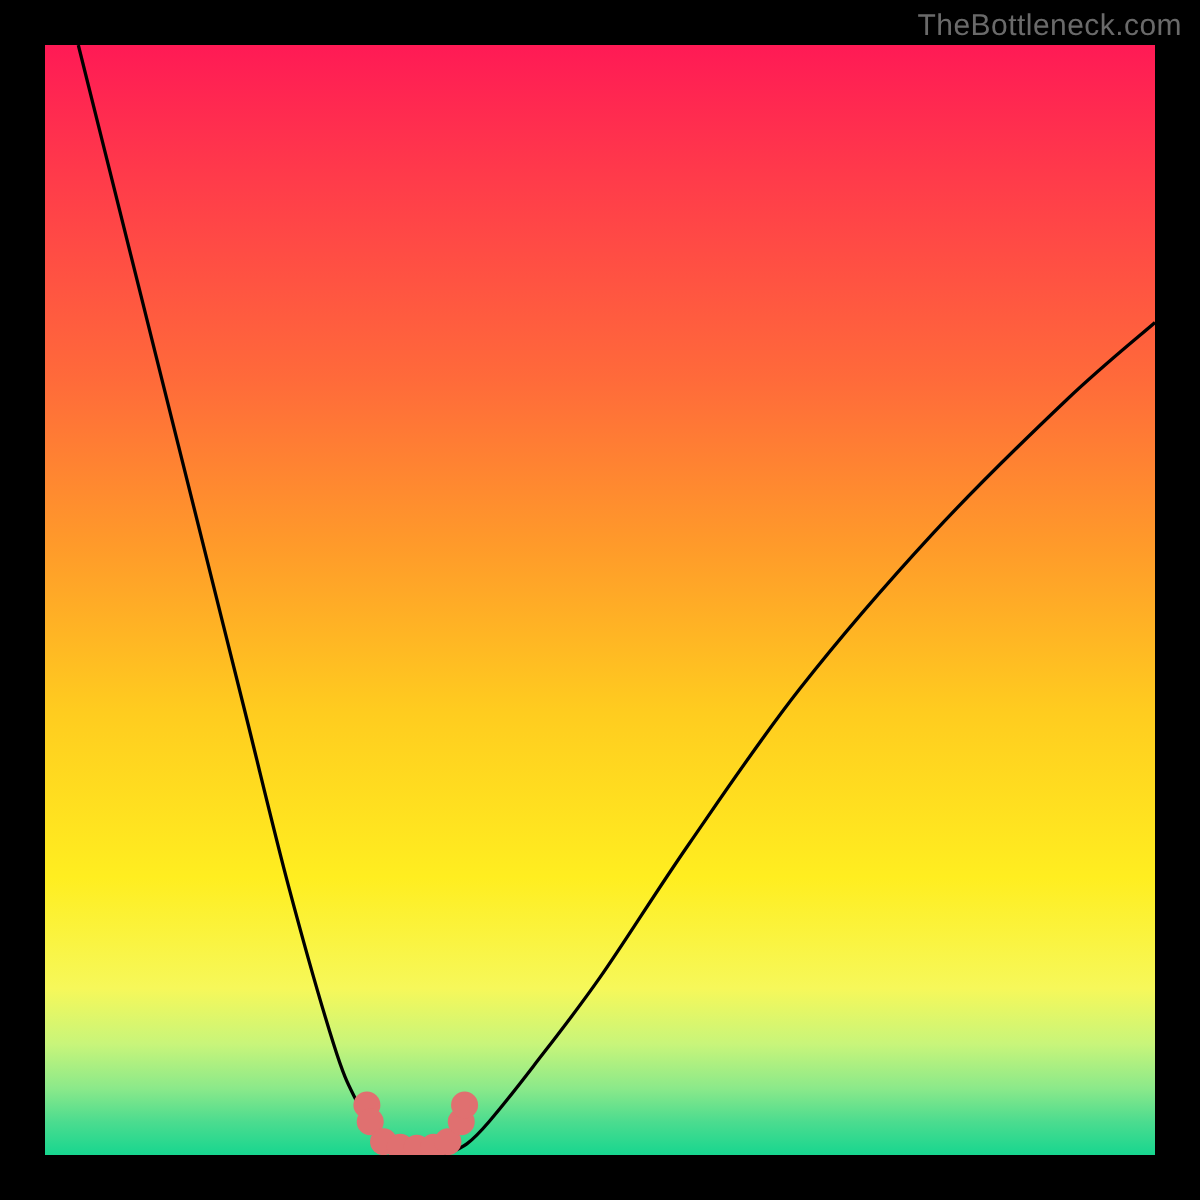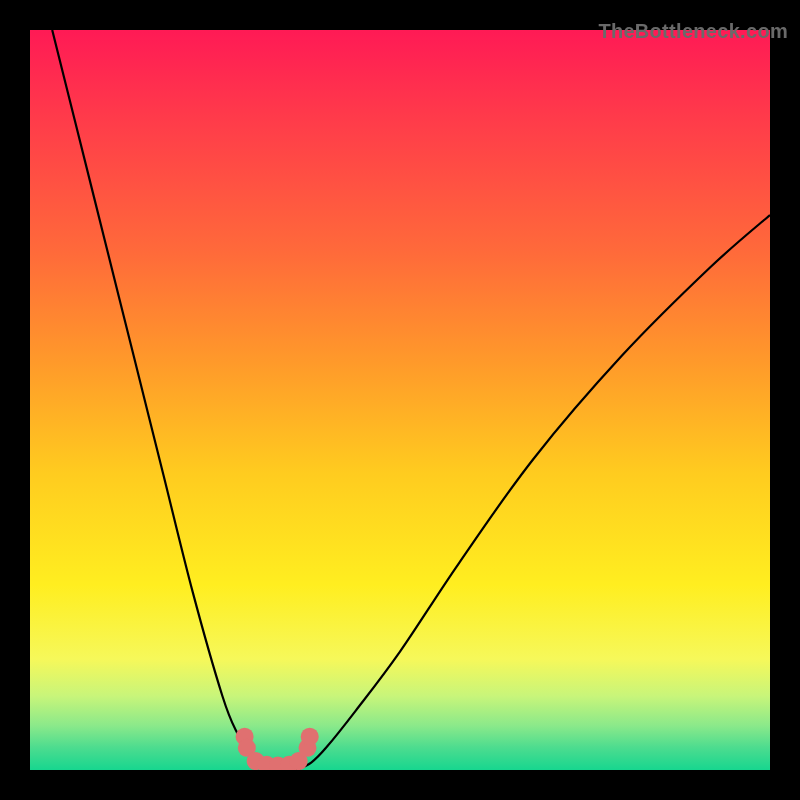--- a/index.html
+++ b/index.html
@@ -32,25 +32,25 @@
       #ffee20 75%,
       #f6f85a 85%,
       #c8f57a 90%,
       #8be98a 94%,
       #4cdc8f 97%,
       #17d68f 100%
     );
   }
   .watermark {
     position: absolute;
-    top: 20px;
+    top: 6px;
     right: 12px;
     color: #6a6a6a;
     font-size: 20px;
-    font-weight: 700;
+    font-weight: 400;
     letter-spacing: 0.3px;
     z-index: 10;
   }
   svg.curves {
     position: absolute;
     left: 0; top: 0;
     width: 740px;
     height: 740px;
     z-index: 5;
   }

